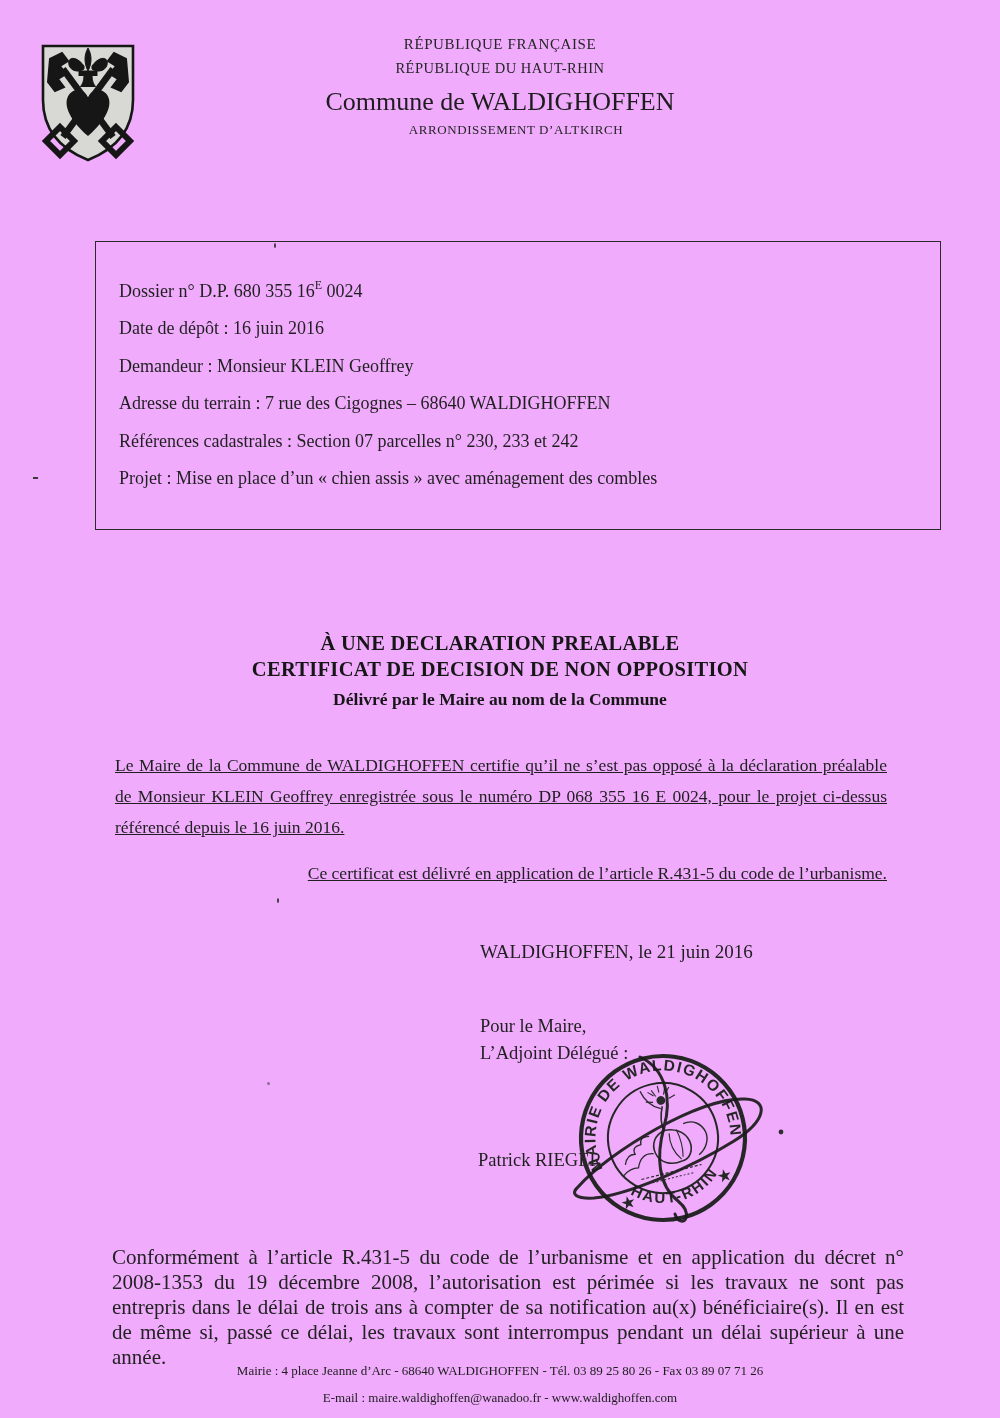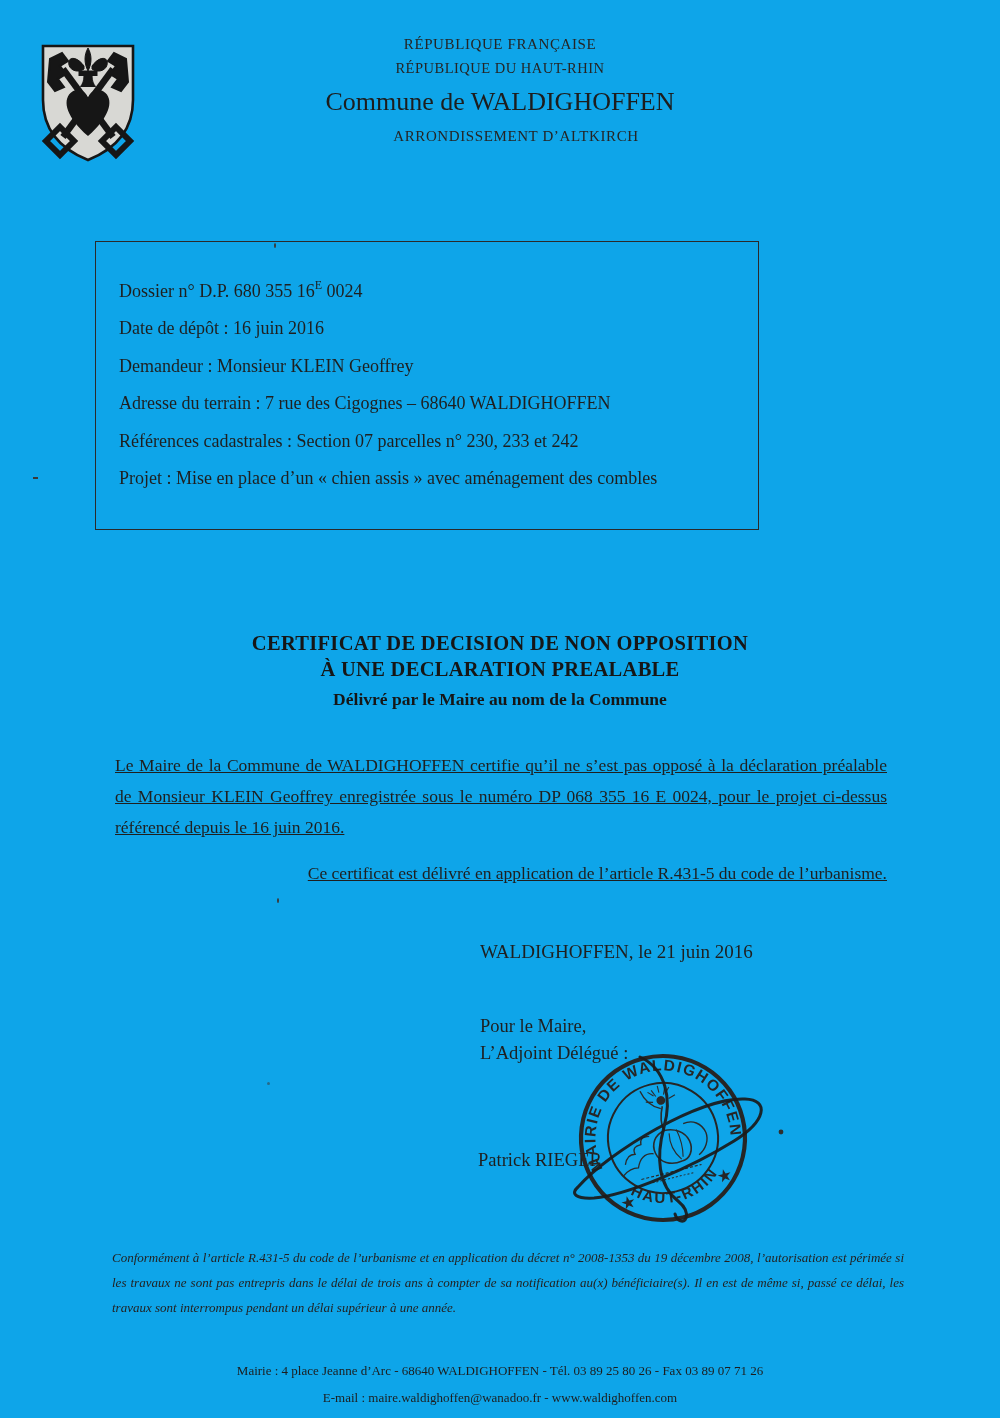--- a/index.html
+++ b/index.html
@@ -1,45 +1,45 @@
 <!DOCTYPE html>
 <html><head>
 <meta charset="utf-8">
 <style>
   html,body{margin:0;padding:0;background:#e8e8e6;}
-  #page{position:relative;width:1000px;height:1418px;margin:0 auto;background:#0ea5e9;overflow:hidden;
+  #page{position:relative;width:1000px;height:1418px;margin:0 auto;background:#f0abfc;overflow:hidden;
         font-family:"Liberation Serif", serif;color:#1f1f1f;}
   
   #letterhead{position:absolute;top:36px;left:0;width:1000px;text-align:center;}
   .lh-small{font-size:15px;letter-spacing:.6px;color:#252525;}
   .lh-small2{font-size:14.5px;letter-spacing:.5px;margin-top:7px;color:#252525;}
   .lh-commune{font-size:26px;margin-top:10px;color:#1d1d1d;}
-  .lh-arr{font-size:15px;letter-spacing:.6px;margin-top:11px;color:#252525;padding-left:32px;}
+  .lh-arr{font-size:13px;letter-spacing:.6px;margin-top:5px;color:#252525;padding-left:32px;}
   #coa{position:absolute;left:38px;top:42px;width:100px;height:122px;}
   
-  #dossier-box{position:absolute;left:95px;top:241px;width:664px;height:289px;
+  #dossier-box{position:absolute;left:95px;top:241px;width:846px;height:289px;
                border:1.6px solid #2a2a2a;box-sizing:border-box;padding:26px 20px 0 23px;}
   .box-line{font-size:18px;line-height:37.4px;white-space:nowrap;}
   .box-line sup{font-size:12px;position:relative;top:-1px;}
   
   #title-block{position:absolute;top:630px;left:0;width:1000px;text-align:center;}
   .title-main{font-size:20.5px;font-weight:bold;line-height:26px;letter-spacing:.3px;color:#161616;}
   .title-sub{font-size:17.5px;font-weight:bold;margin-top:7px;color:#161616;}
   
   #body-text{position:absolute;left:115px;top:750px;width:772px;}
   #body-text p{margin:0;font-size:17.5px;line-height:31px;text-align:justify;text-decoration:underline;}
   #body-text p + p{margin-top:15px;text-align:right;}
   
   #date-line{position:absolute;left:480px;top:941px;font-size:19px;}
   #sig-intro{position:absolute;left:480px;top:1013px;font-size:18.5px;line-height:27px;}
   #sig-name{position:absolute;left:478px;top:1150px;font-size:18.5px;}
   #stamp{position:absolute;left:520px;top:1035px;width:280px;height:215px;pointer-events:none;}
   
   #footnote{position:absolute;left:112px;top:1245px;width:792px;
-            font-size:13px;font-style:italic;line-height:25px;text-align:justify;color:#222;}
+            font-size:21px;line-height:25px;text-align:justify;color:#222;}
   
   #footer{position:absolute;left:0;top:1357px;width:1000px;text-align:center;font-size:13px;line-height:27px;color:#1d1d1d;}
   
   .speck{position:absolute;background:#3a3a3a;border-radius:50%;}
 </style>
 </head>
 <body>
 
 <div id="page">
 
@@ -76,22 +76,22 @@
   <div id="dossier-box">
     <div class="box-line"><span>Dossier n° D.P. 680 355 16</span><sup>E</sup><span> 0024</span></div>
     <div class="box-line">Date de dépôt : 16 juin 2016</div>
     <div class="box-line">Demandeur : Monsieur KLEIN Geoffrey</div>
     <div class="box-line">Adresse du terrain : 7 rue des Cigognes  – 68640 WALDIGHOFFEN</div>
     <div class="box-line">Références cadastrales : Section 07 parcelles n° 230, 233 et 242</div>
     <div class="box-line">Projet : Mise en place d’un « chien assis » avec aménagement des combles</div>
   </div>
 
   <div id="title-block">
+    <div class="title-main">À UNE DECLARATION PREALABLE</div>
     <div class="title-main">CERTIFICAT DE DECISION DE NON OPPOSITION</div>
-    <div class="title-main">À UNE DECLARATION PREALABLE</div>
     <div class="title-sub">Délivré par le Maire au nom de la Commune</div>
   </div>
 
   <div id="body-text">
     <p>Le Maire de la Commune de WALDIGHOFFEN certifie qu’il ne s’est pas opposé à la déclaration préalable de Monsieur KLEIN Geoffrey enregistrée sous le numéro DP 068 355 16 E 0024, pour le projet ci-dessus référencé depuis le 16 juin 2016.</p>
     <p>Ce certificat est délivré en application de l’article R.431-5 du code de l’urbanisme.</p>
   </div>
 
   <div id="date-line">WALDIGHOFFEN, le 21 juin 2016</div>
   <div id="sig-intro">

